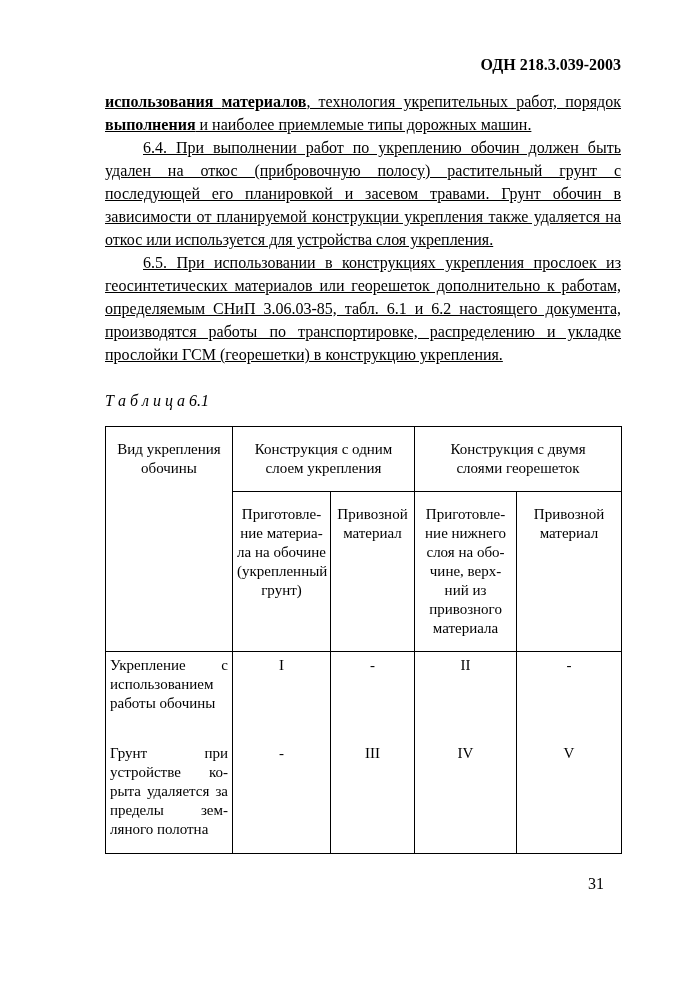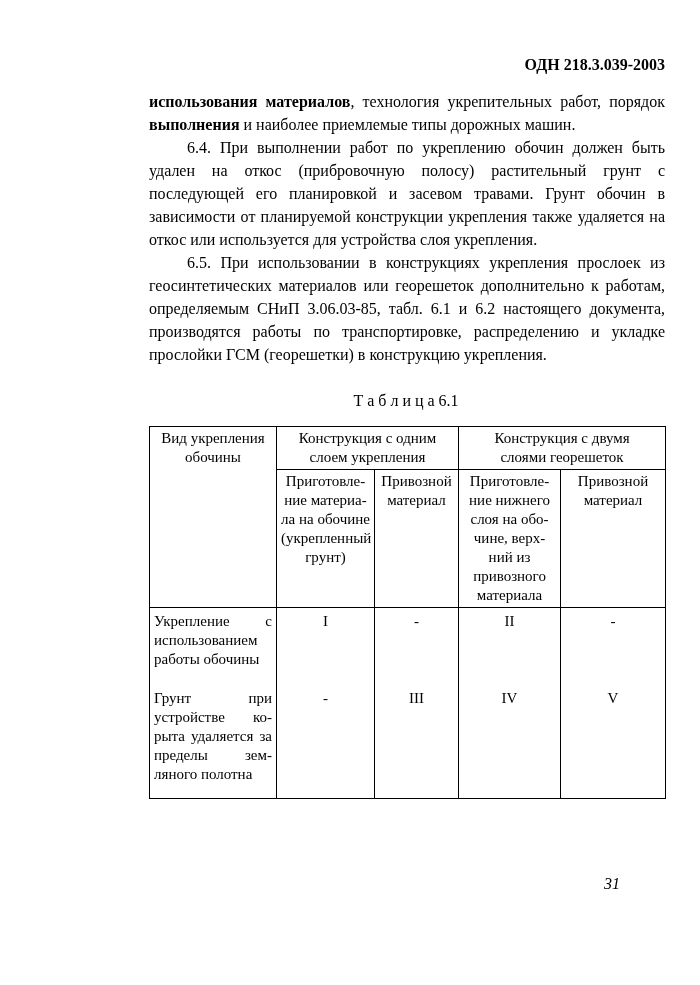--- a/index.html
+++ b/index.html
@@ -4,77 +4,78 @@
 <style>
   html,body { margin:0; padding:0; background:#ffffff; }
   body {
     width:700px; height:985px;
     font-family:"Liberation Serif", serif;
     color:#000;
     position:relative;
     overflow:hidden;
   }
   .page { position:absolute; inset:0; background:#fff; }
-  .content { position:absolute; left:105px; top:56px; width:516px;margin-left:44px; }
+  .content { position:absolute; left:105px; top:56px; width:516px; }
 
   .doc-code {
     text-align:right;
     font-weight:bold;
     font-size:16px;
     margin:0 0 16px 0;
   }
 
   p.body {
     font-size:16px;
     line-height:23px;
     text-align:justify;
     margin:0;
+    text-decoration:underline;
   }
   p.indent { text-indent:38px; }
 
   .caption {
-    text-align:center;
+    text-align:left;
     font-size:16px;
     margin:26px 2px 16px 0;
+    font-style:italic;
   }
 
   table.t61 {
     border-collapse:collapse;
     width:516px;
     font-size:15px;
     line-height:19px;
     table-layout:fixed;
   }
   table.t61 th, table.t61 td {
     border:1px solid #000;
-    padding:2px 4px;
+    padding:13px 4px;
     vertical-align:top;
     font-weight:normal;
   }
   table.t61 th { text-align:center; }
   .pre { white-space:pre-line; }
   td.lbl { text-align:justify; }
   td.val { text-align:center; }
   tbody tr.r1 td { border-bottom:none; padding-top:4px; }
   tbody tr.r2 td { border-top:none; padding-top:18px; padding-bottom:14px; }
 
   .note {
     margin-top:26px;
     font-size:16px;
     line-height:23px;
     text-indent:38px;
     text-align:justify;
   }
 
   .page-num {
     position:absolute;
-    right:80px;
+    right:96px;
     bottom:92px;
     font-size:16px;
-    font-style:italic;
   }
 </style>
 </head>
 <body>
 
 <div class="page">
   <div class="content">
 
     <div class="doc-code">ОДН 218.3.039-2003</div>
 

